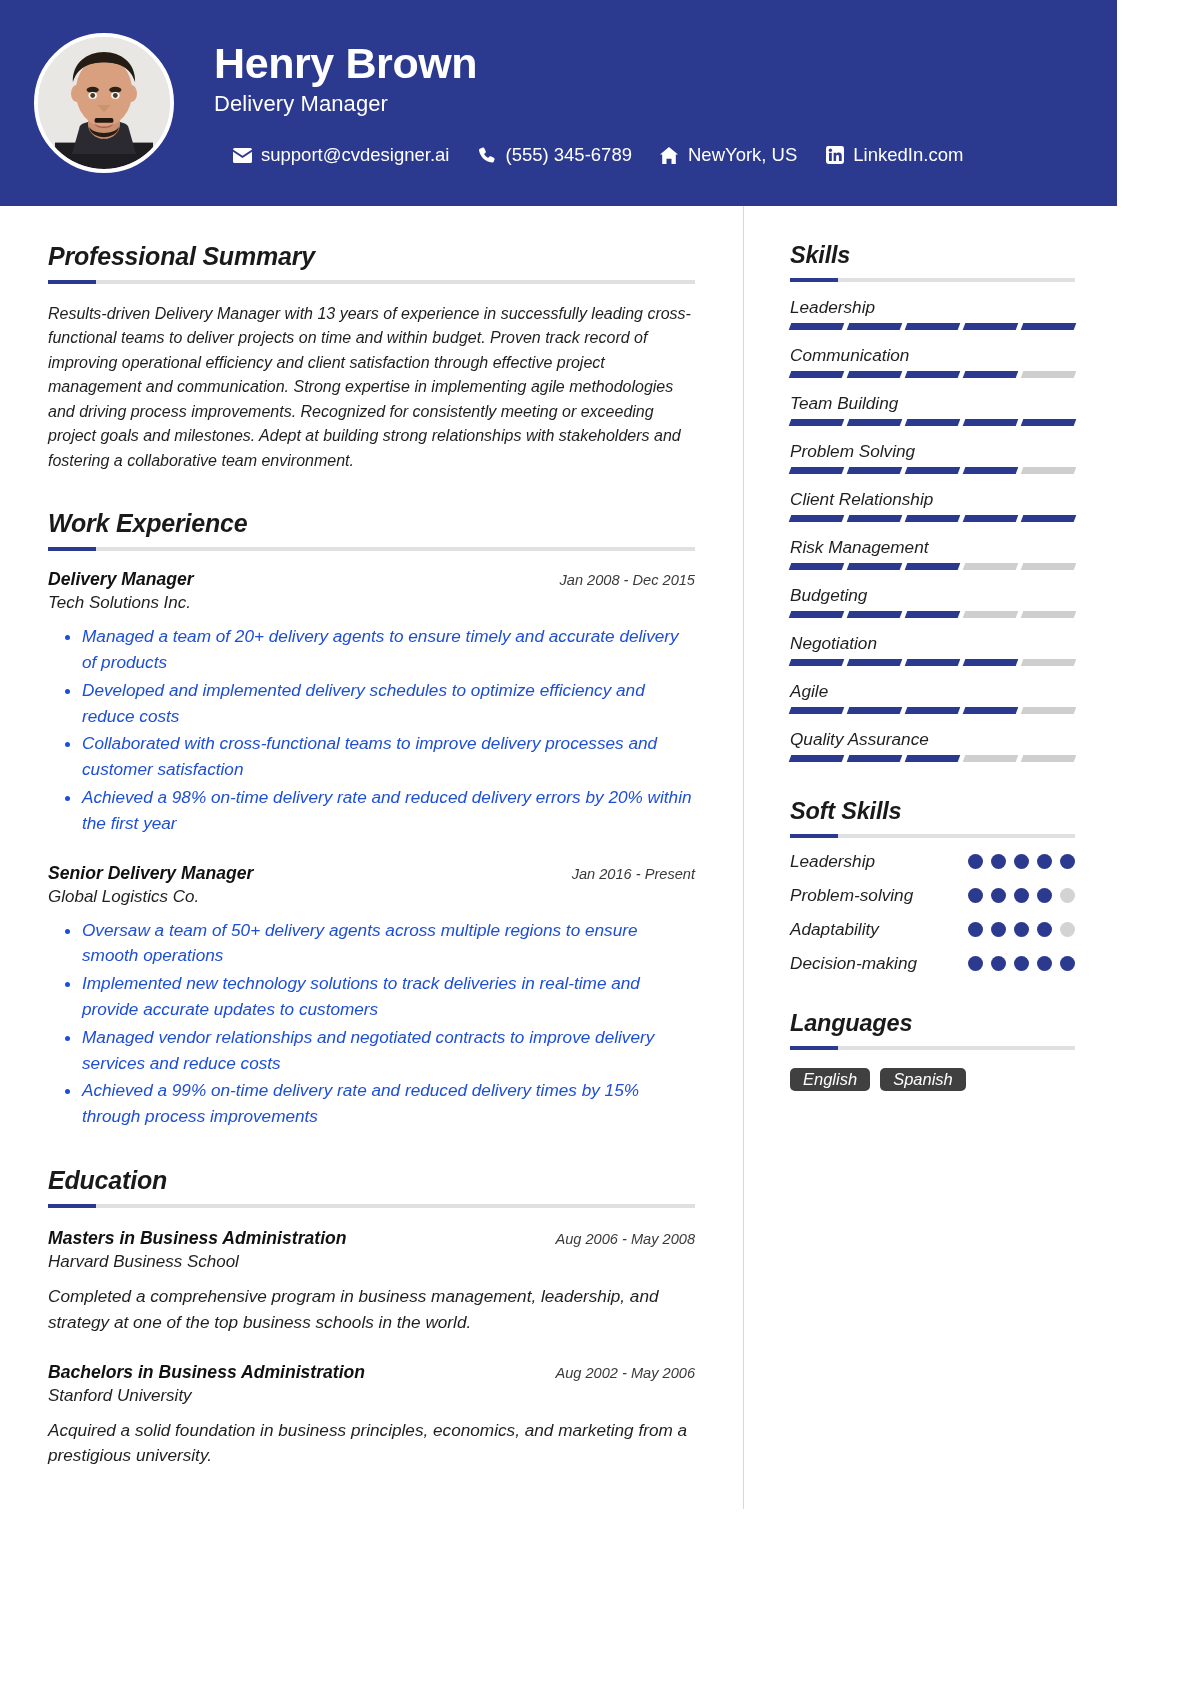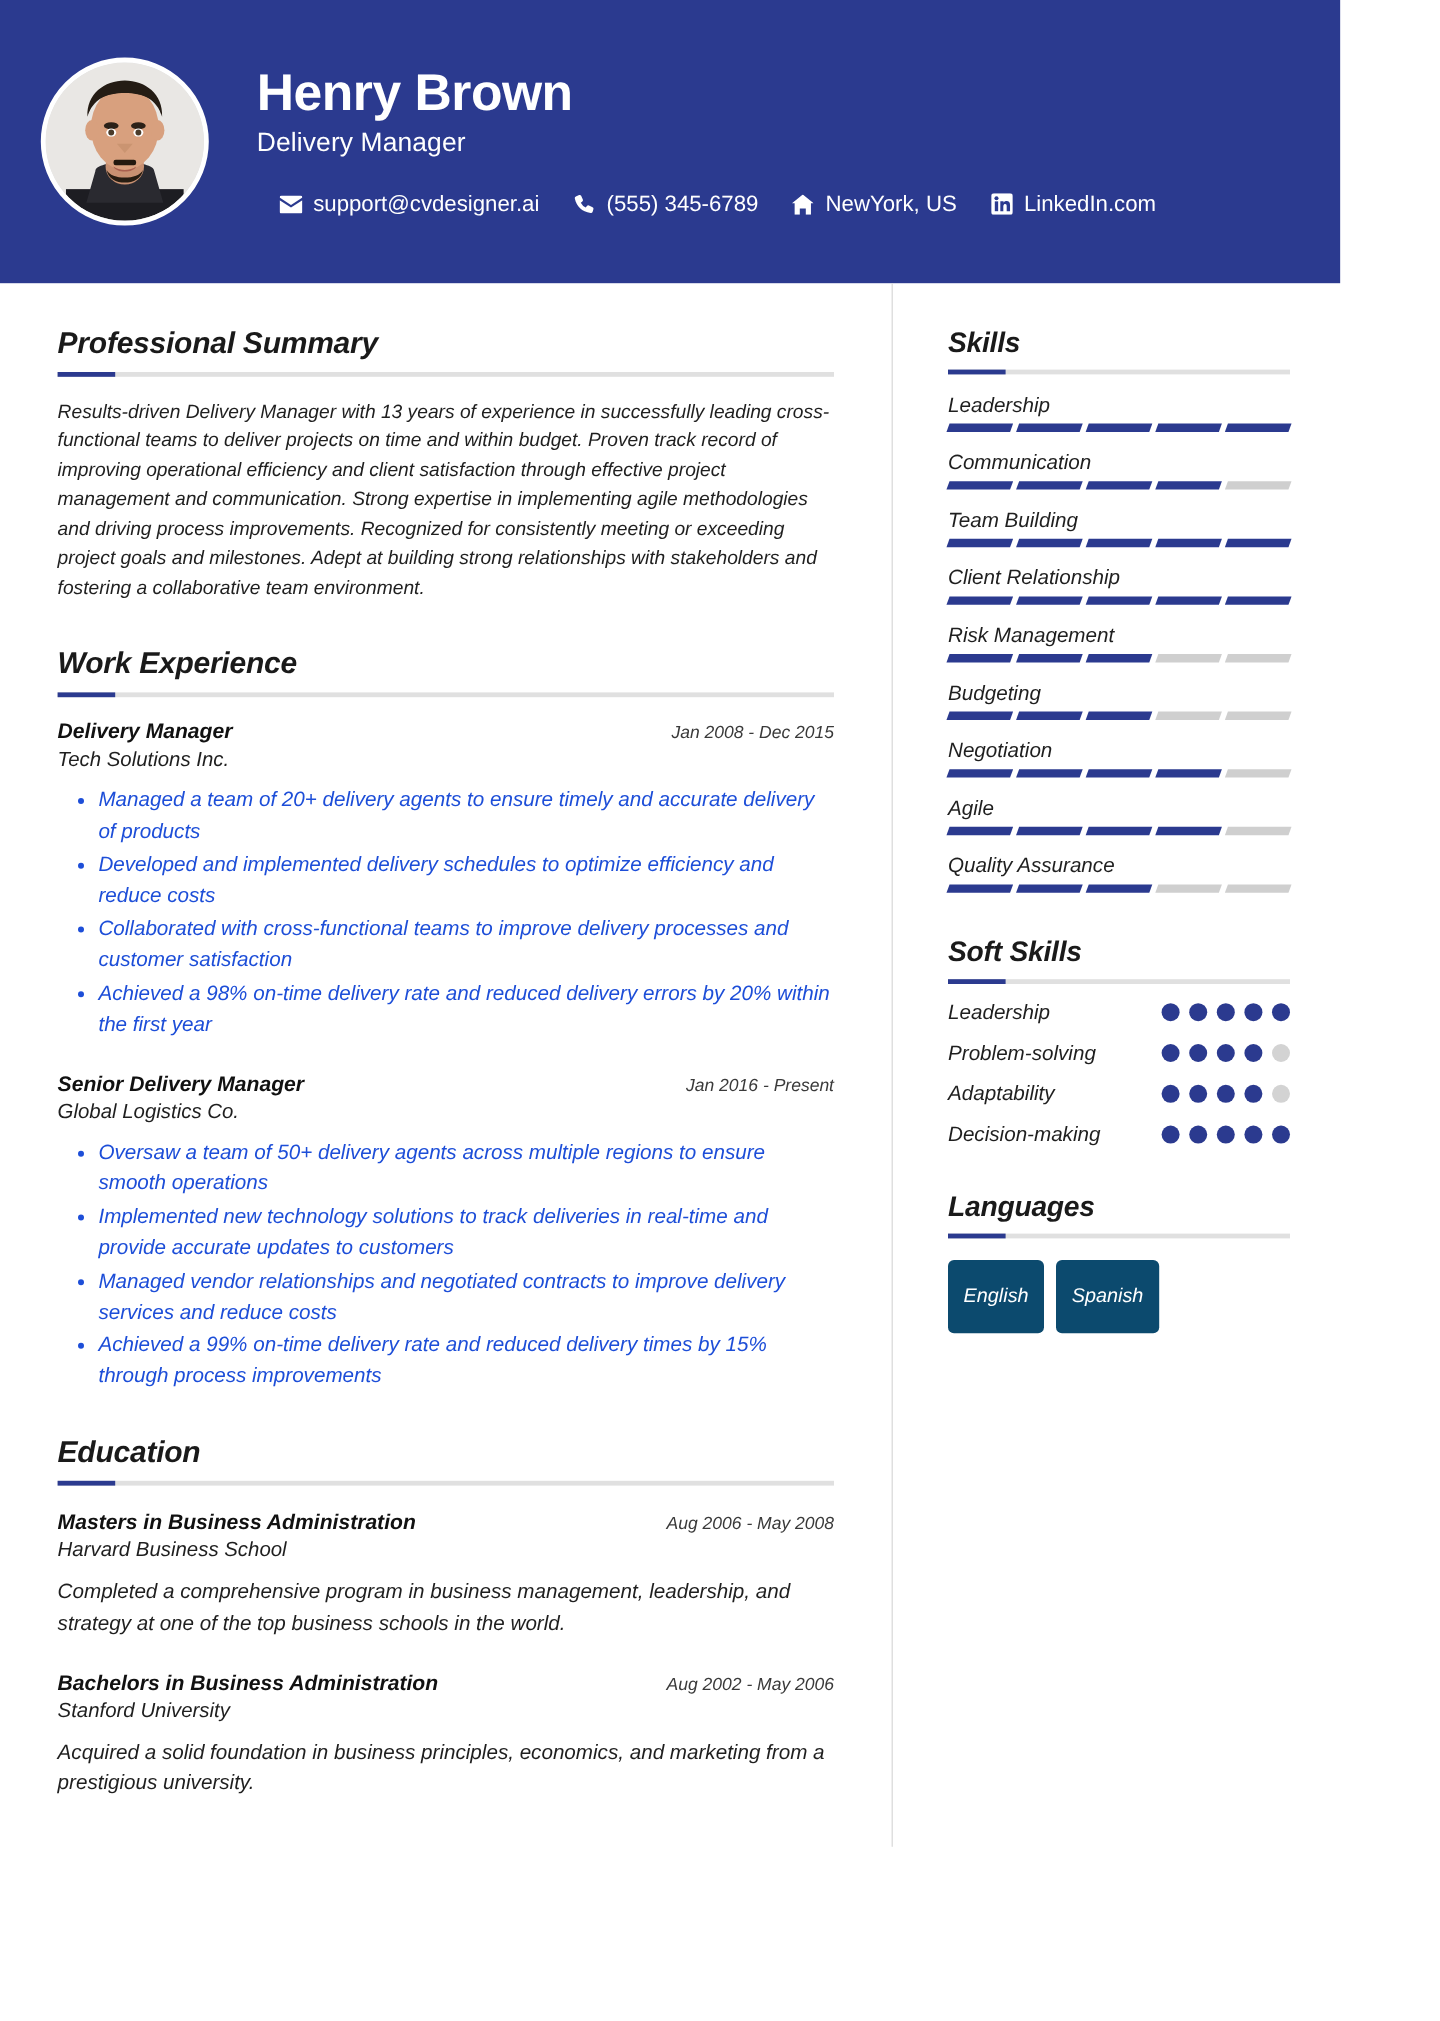--- a/index.html
+++ b/index.html
@@ -12,21 +12,21 @@
     width: 1117px;
     min-height: 1684px;
     background: #ffffff;
     position: relative;
     overflow: hidden;
   }
 
   
   .header {
     background: #2b3a8f;
-    height: 236px;
+    height: 206px;
     display: flex;
     align-items: center;
     padding: 0 34px;
     color: #ffffff;
   }
   .avatar {
     width: 140px;
     height: 140px;
     border-radius: 50%;
     border: 4px solid #ffffff;
@@ -204,24 +204,24 @@
   .dot.on { background: #2b3a8f; }
 
   
   .langs {
     display: flex;
     gap: 10px;
     margin-top: 18px;
     flex-wrap: wrap;
   }
   .lang {
-    background: #0c4a6e;
+    background: #404040;
     color: #ffffff;
     font-size: 16.5px;
-    padding: 21px 13px;
+    padding: 2px 13px;
     border-radius: 5px;
   }
 </style>
 </head>
 <body>
 
 <div class="page">
 
   <div class="header">
     <div class="avatar">
@@ -400,20 +400,30 @@
               <div class="skill-name">Team Building</div>
      <div class="seg-bar">
                 <span class="seg on"></span>
                 <span class="seg on"></span>
                 <span class="seg on"></span>
                 <span class="seg on"></span>
                 <span class="seg on"></span>
               </div>
             </div>
             <div class="skill">
+              <div class="skill-name">Problem Solving</div>
+     <div class="seg-bar">
+                <span class="seg on"></span>
+                <span class="seg on"></span>
+                <span class="seg on"></span>
+                <span class="seg on"></span>
+                <span class="seg"></span>
+              </div>
+            </div>
+            <div class="skill">
               <div class="skill-name">Client Relationship</div>
      <div class="seg-bar">
                 <span class="seg on"></span>
                 <span class="seg on"></span>
                 <span class="seg on"></span>
                 <span class="seg on"></span>
                 <span class="seg on"></span>
               </div>
             </div>
             <div class="skill">

